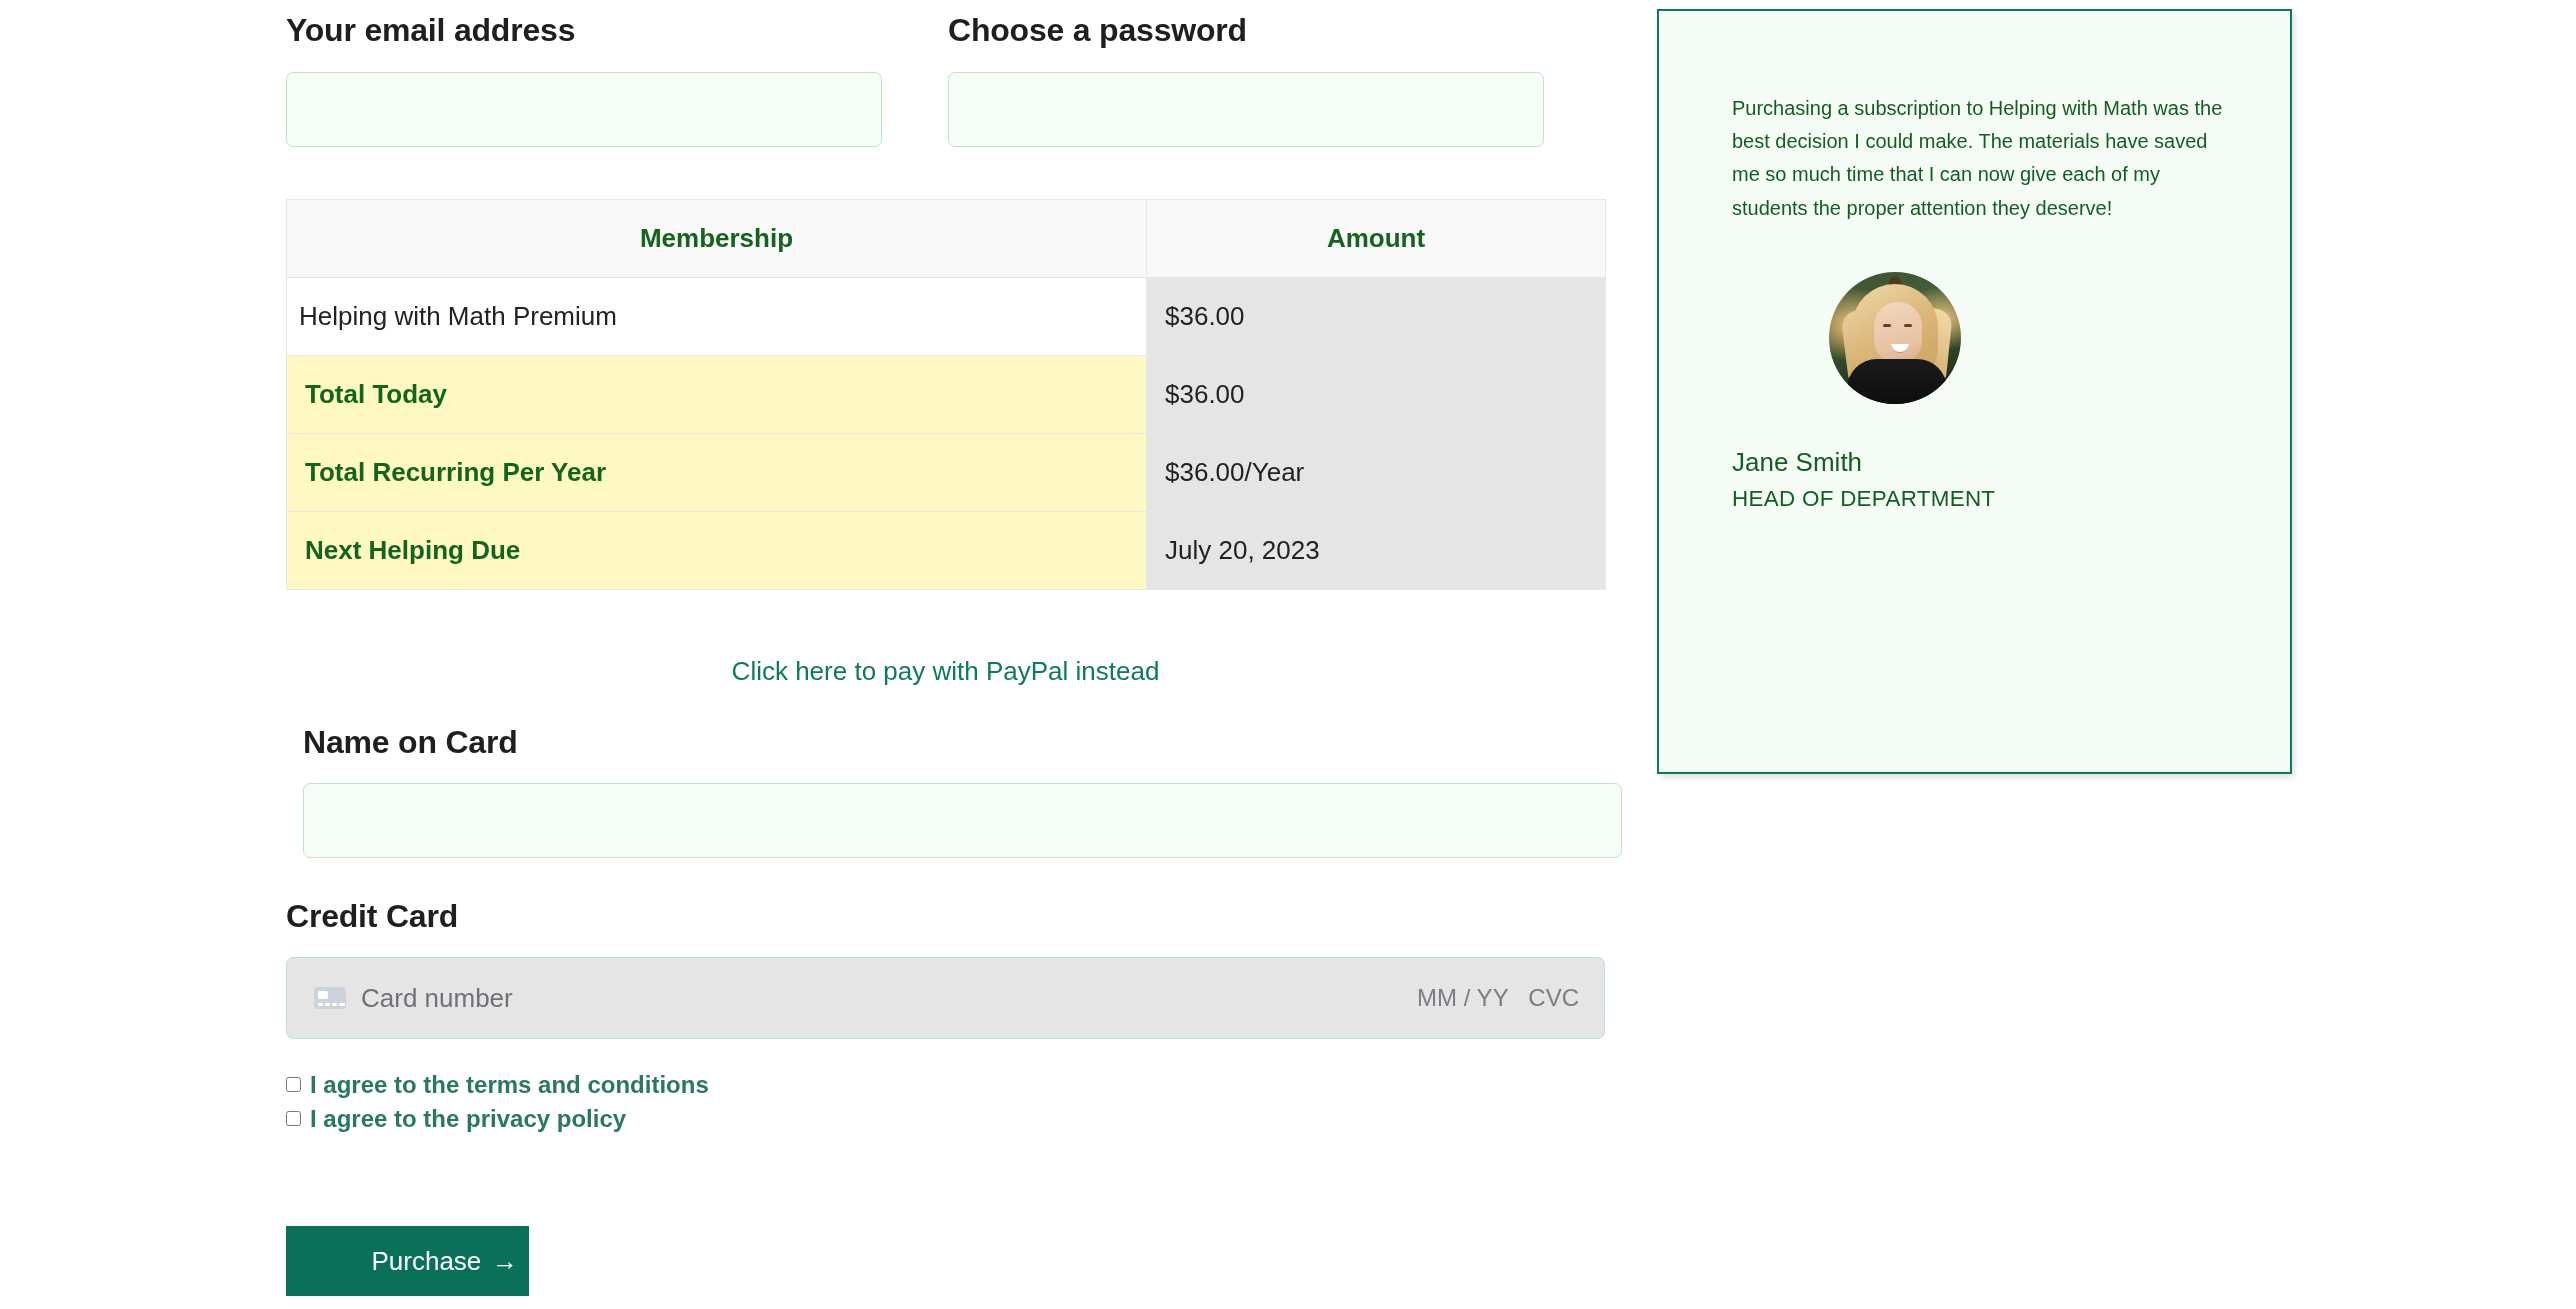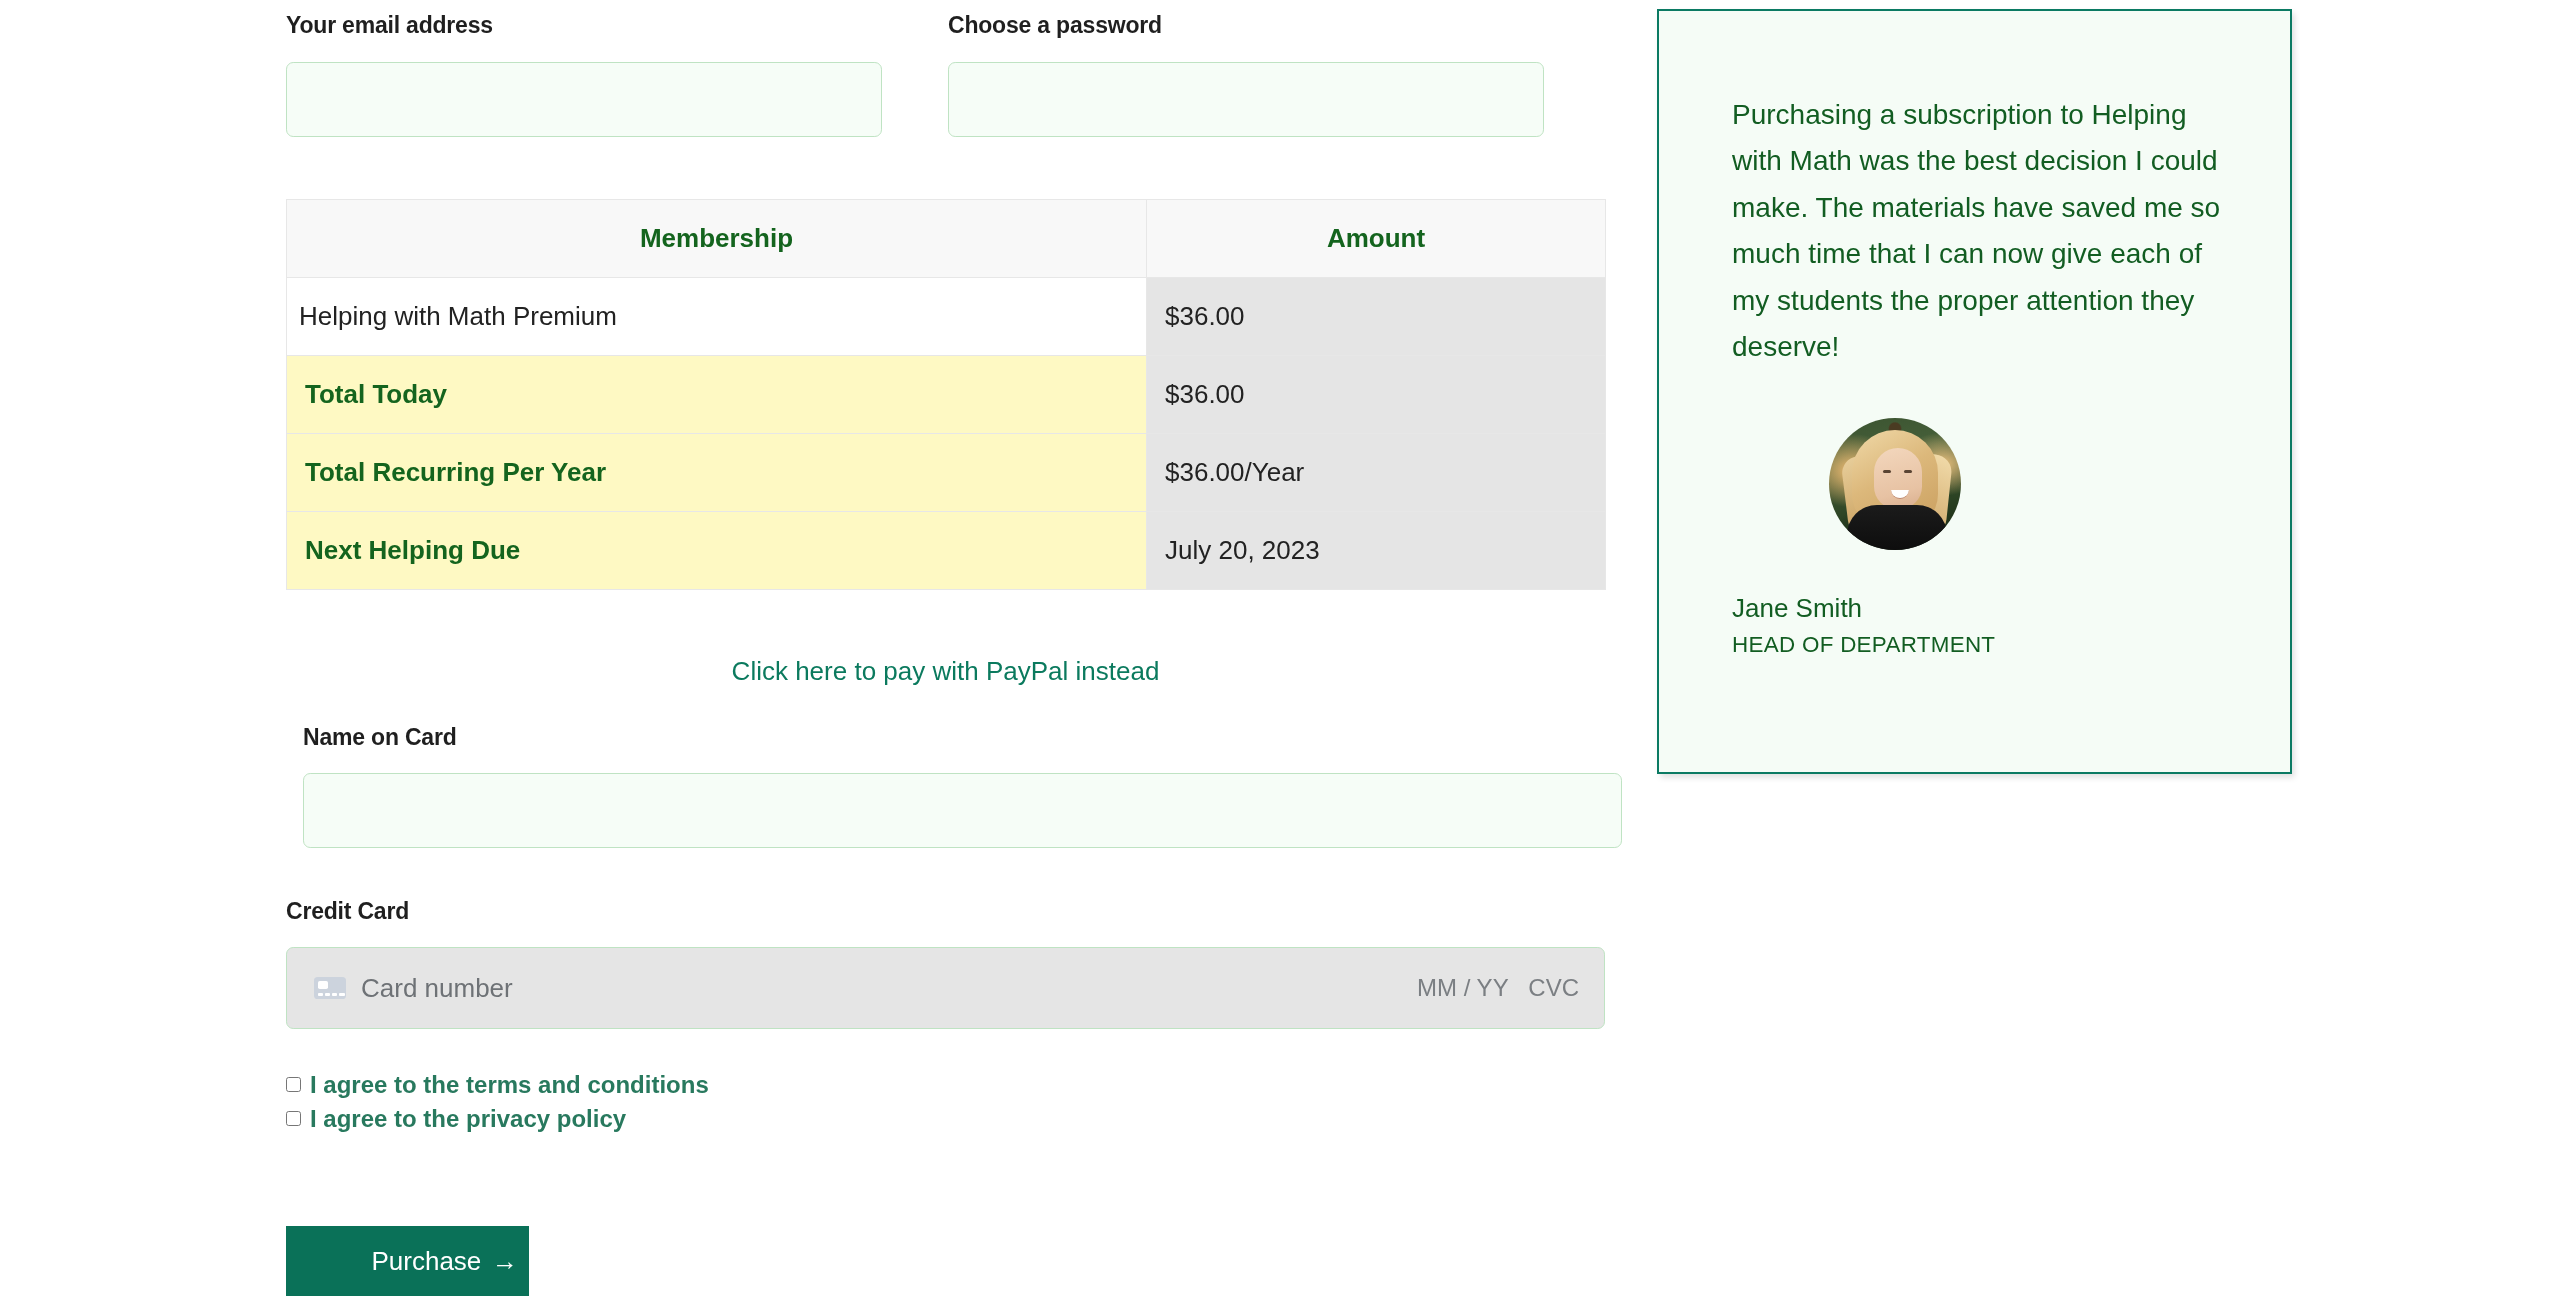--- a/index.html
+++ b/index.html
@@ -23,21 +23,21 @@
 
   
   .main-col {
     position: absolute;
     left: 286px;
     top: 0;
     width: 1319px;
   }
 
   .field-label {
-    font-size: 23px;
+    font-size: 32px;
     font-weight: bold;
     color: #1f1f1f;
     letter-spacing: -0.2px;
     line-height: 1.1;
   }
 
   .text-input {
     background: #f6fdf7;
     border: 0.9px solid #bfe3c3;
     border-radius: 7.2px;
@@ -244,21 +244,21 @@
     top: 9px;
     width: 635px;
     height: 765px;
     box-sizing: border-box;
     background: #f5fcf6;
     border: 2.7px solid #0b7a63;
     box-shadow: 2.7px 3.6px 6.3px rgba(0,0,0,0.13);
     padding: 81px 66px 0 73px;
   }
   .quote {
-    font-size: 28px;
+    font-size: 20px;
     line-height: 1.66;
     color: #125d22;
     margin: 0;
   }
   .avatar {
     width: 132px;
     height: 132px;
     border-radius: 50%;
     margin: 47px 0 0 97px;
     position: relative;

